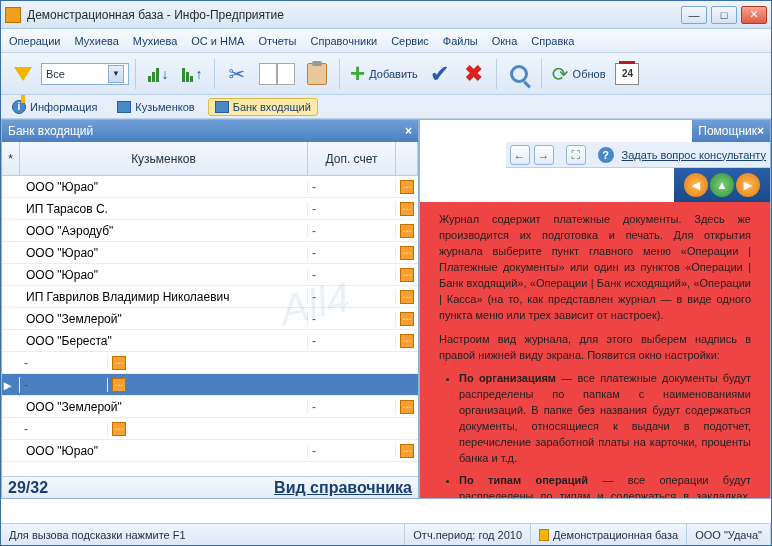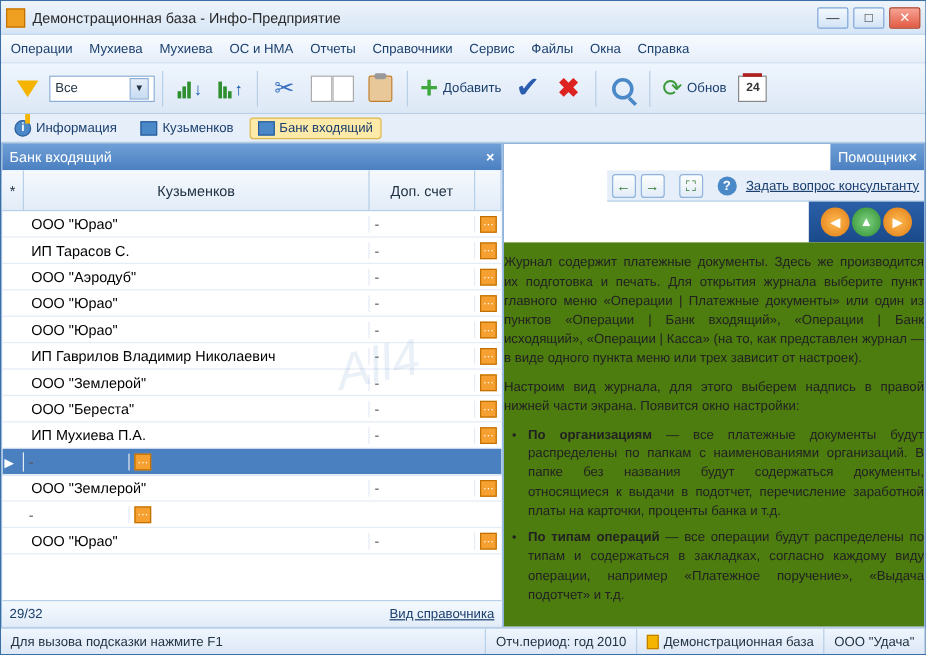--- a/index.html
+++ b/index.html
@@ -56,37 +56,37 @@
 .grid-body { flex:1; overflow-y:auto; }
 .row { display:flex; height:22px; border-bottom:1px solid #e4ecf6; align-items:center; font-size:12px; }
 .row .c1 { width:18px; border-right:1px solid #e4ecf6; } 
 .row .c2 { flex:1; padding-left:6px; border-right:1px solid #e4ecf6; }
 .row .c3 { width:88px; padding-left:4px; color:#555; border-right:1px solid #e4ecf6; }
 .row .c4 { width:22px; display:flex; align-items:center; justify-content:center; }
 .row.sel { background:#4a7fc0; color:#fff; }
 .row.sel .c2 { color:#fff; }
 .row.sel .marker { color:#fff; font-weight:bold; margin-left:2px; font-size:14px; }
 .act-btn { width:14px; height:14px; background:#f5a030; border:1px solid #c07000; display:flex; align-items:center; justify-content:center; font-size:9px; color:#fff; cursor:pointer; }
-.grid-foot { height:22px; display:flex; align-items:center; padding:0 6px; background:linear-gradient(#f5f9fe,#e2ecf8); border-top:1px solid #b7cfe7; font-size:11px; }
+.grid-foot { height:22px; display:flex; align-items:center; padding:0 6px; background:linear-gradient(#f5f9fe,#e2ecf8); border-top:1px solid #b7cfe7; font-size:16px;font-weight:bold; }
 .grid-foot .count { color:#1a3f6e; }
 .grid-foot .link { margin-left:auto; color:#1a3f6e; text-decoration:underline; cursor:pointer; }
 .helper-bar { height:26px; background:#e6eef9; display:flex; align-items:center; padding:0 4px; gap:4px; border-bottom:1px solid #b7cfe7; }
 .nav-btn { width:20px; height:20px; border:1px solid #8fb3db; background:linear-gradient(#fdfefe,#e2ecf8); border-radius:3px; display:flex; align-items:center; justify-content:center; cursor:pointer; font-size:12px; color:#2f7a2f; }
 .helper-link { color:#1a3f6e; text-decoration:underline; cursor:pointer; margin-left:4px; }
 .q-icon { width:16px; height:16px; border-radius:50%; background:#4a88c8; color:#fff; display:flex; align-items:center; justify-content:center; font-weight:bold; font-size:11px; }
 .doc-title-bar { height:34px; background:linear-gradient(#2a5fa8,#1a4a8a); color:#fff; display:flex; align-items:center; padding:0 10px; font-size:15px; font-weight:bold; }
 .nav-circles { margin-left:auto; display:flex; gap:2px; }
 .circ { width:24px; height:24px; border-radius:50%; display:flex; align-items:center; justify-content:center; font-size:14px; color:#fff; cursor:pointer; }
 .circ.o { background:radial-gradient(#ffbb55,#e07a10); }
 .circ.g { background:radial-gradient(#7ed080,#2f8f2f); font-size:11px; }
-.doc-body { flex:1; overflow-y:auto; padding:10px 0; font-size:11px; line-height:1.45; color:#222; text-align:justify; background:#4d7c0f; }
+.doc-body { flex:1; overflow-y:auto; padding:10px 19px; font-size:11px; line-height:1.45; color:#222; text-align:justify; background:#ef4444; }
 .doc-body p { margin-bottom:8px; }
 .doc-body ul { padding-left:20px; }
 .doc-body li { margin-bottom:6px; }
-.statusbar { height:22px; background:linear-gradient(#eef5fd,#dde8f6); border-top:1px solid #b7cfe7; display:flex; align-items:center; font-size:11px; color:#234; }
+.statusbar { height:22px; background:linear-gradient(#eef5fd,#dde8f6); border-top:1px solid #b7cfe7; display:flex; align-items:center; font-size:11px; color:#234;margin-top:24px; }
 .status-seg { padding:0 8px; border-right:1px solid #b7cfe7; height:100%; display:flex; align-items:center; gap:4px; }
 .status-seg.flex { flex:1; }
 .db-icon { width:10px; height:12px; background:#f5b400; border:1px solid #c08000; }
 .watermark { position:absolute; top:280px; left:280px; font-size:42px; color:rgba(70,130,190,0.12); transform:rotate(-12deg); pointer-events:none; font-style:italic; }
 </style>
 </head>
 <body>
 
 <div class="window">
   <div class="titlebar">
@@ -261,21 +261,20 @@
             <div class="row">
               <div class="c1"></div>
               <div class="c2">ООО "Береста"</div>
               <div class="c3">-</div>
               <div class="c4">
                 <div class="act-btn">⋯</div>
               </div>
             </div>
             <div class="row">
               <div class="c1"></div>
-              <div class="c2">ИП Мухиева П.А.</div>
               <div class="c3">-</div>
               <div class="c4">
                 <div class="act-btn">⋯</div>
               </div>
             </div>
             <div class="row sel">
               <div class="c1"><span class="marker">▸</span></div>
               <div class="c3">-</div>
               <div class="c4">
                 <div class="act-btn">⋯</div>
@@ -328,21 +327,21 @@
       </div>
       <div class="doc-title-bar">
         <div class="nav-circles">
           <div class="circ o">◄</div>
           <div class="circ g">▲</div>
           <div class="circ o">►</div>
         </div>
       </div>
       <div class="doc-body">
         <p>Журнал содержит платежные документы. Здесь же производится их подготовка и печать. Для открытия журнала выберите пункт главного меню «Операции | Платежные документы» или один из пунктов «Операции | Банк входящий», «Операции | Банк исходящий», «Операции | Касса» (на то, как представлен журнал — в виде одного пункта меню или трех зависит от настроек).</p>
-        <p>Настроим вид журнала, для этого выберем надпись в правой нижней части экрана. Появится окно настройки:</p>
+        <p>Настроим вид журнала, для этого выберем надпись в правой нижней виду экрана. Появится окно настройки:</p>
         <ul>
           <li><b>По организациям</b><span> — все платежные документы будут распределены по папкам с наименованиями организаций. В папке без названия будут содержаться документы, относящиеся к выдачи в подотчет, перечисление заработной платы на карточки, проценты банка и т.д.</span></li>
           <li><b>По типам операций</b><span> — все операции будут распределены по типам и содержаться в закладках, согласно каждому виду операции, например «Платежное поручение», «Выдача подотчет» и т.д.</span></li>
 
         </ul>
       </div>
     </div>
   </div>
 
   <div class="statusbar">

